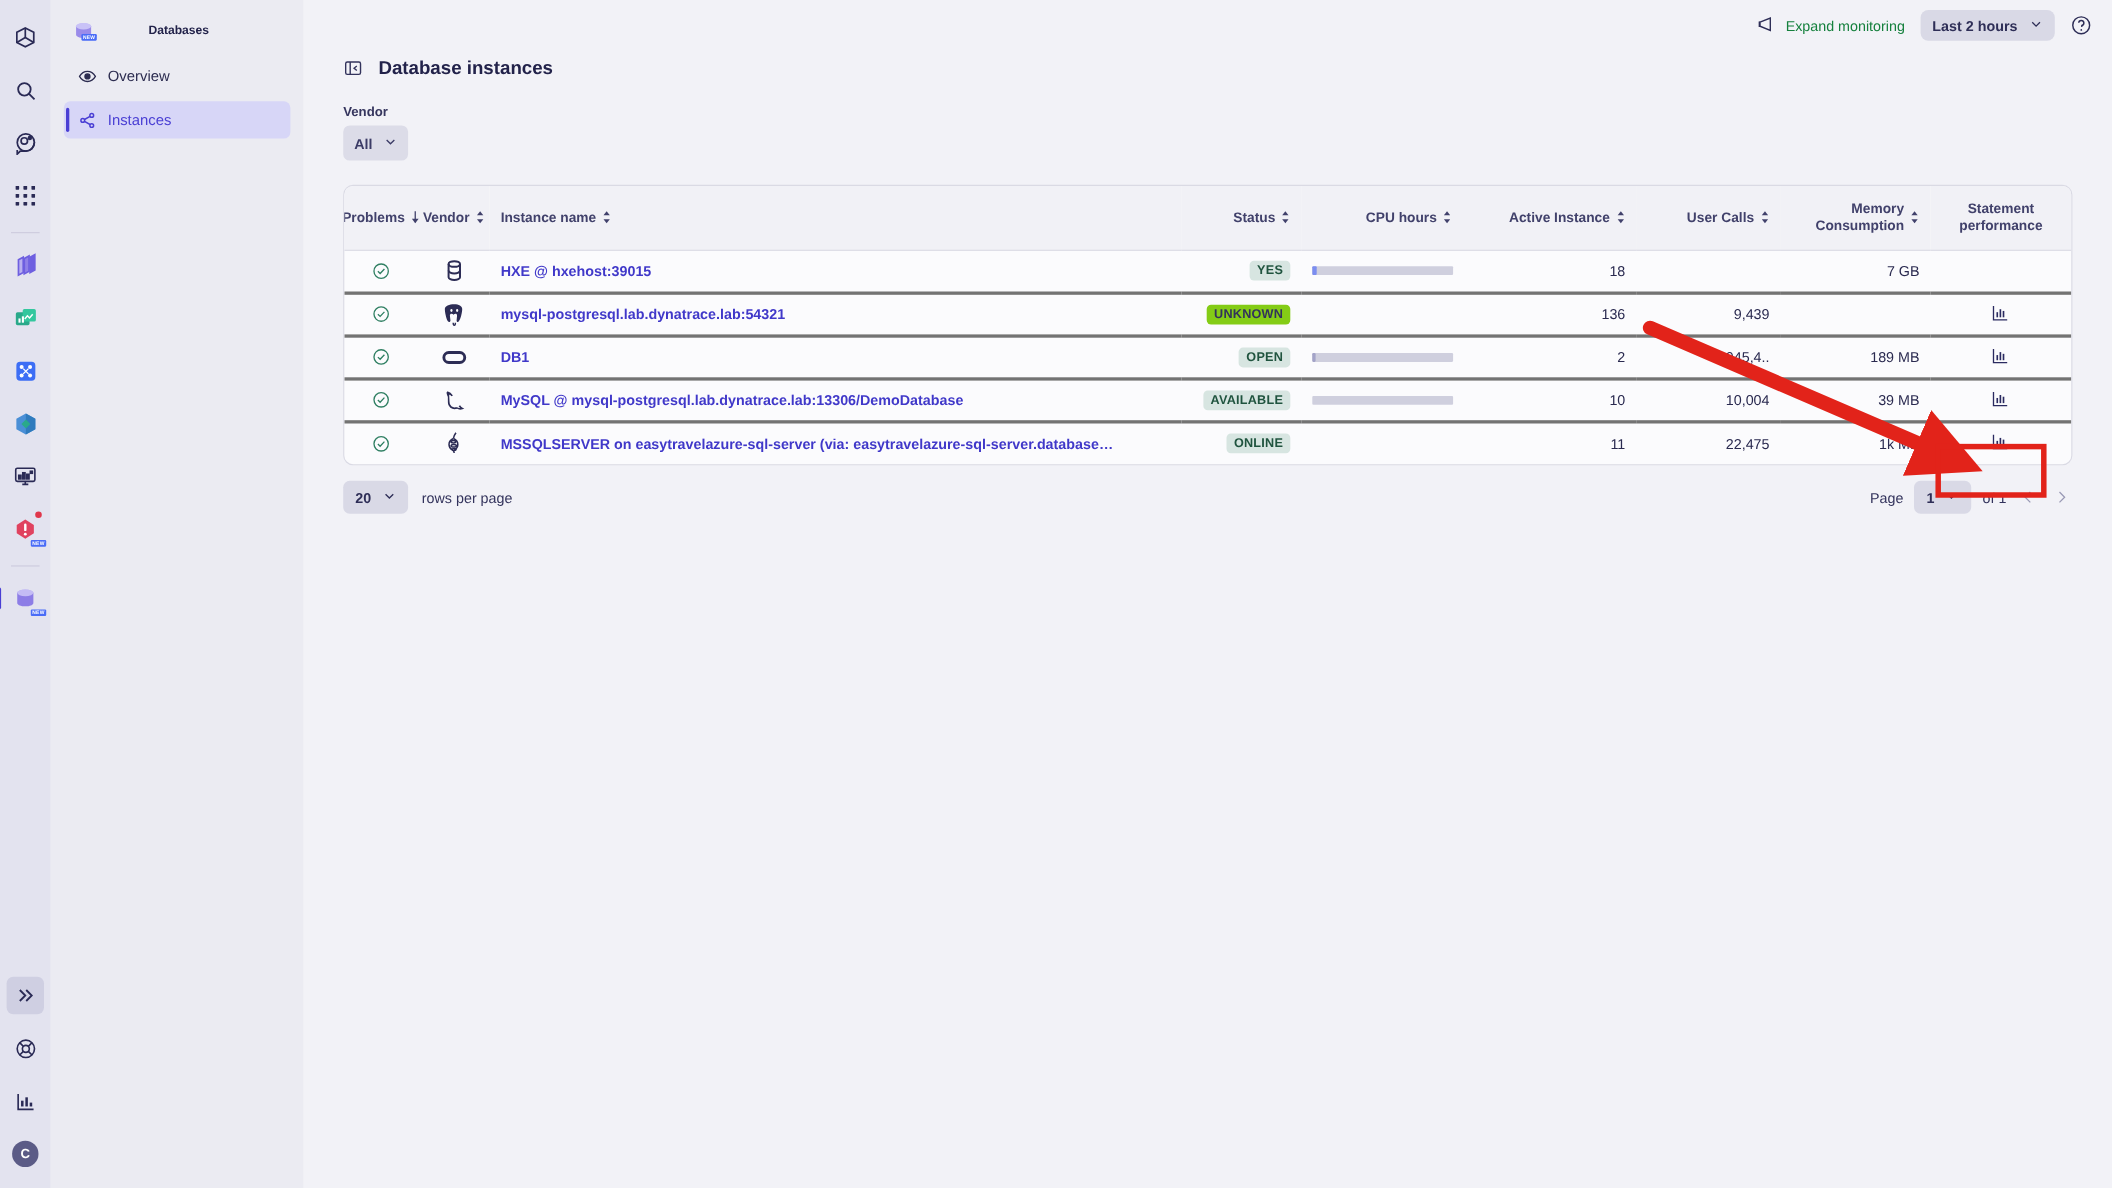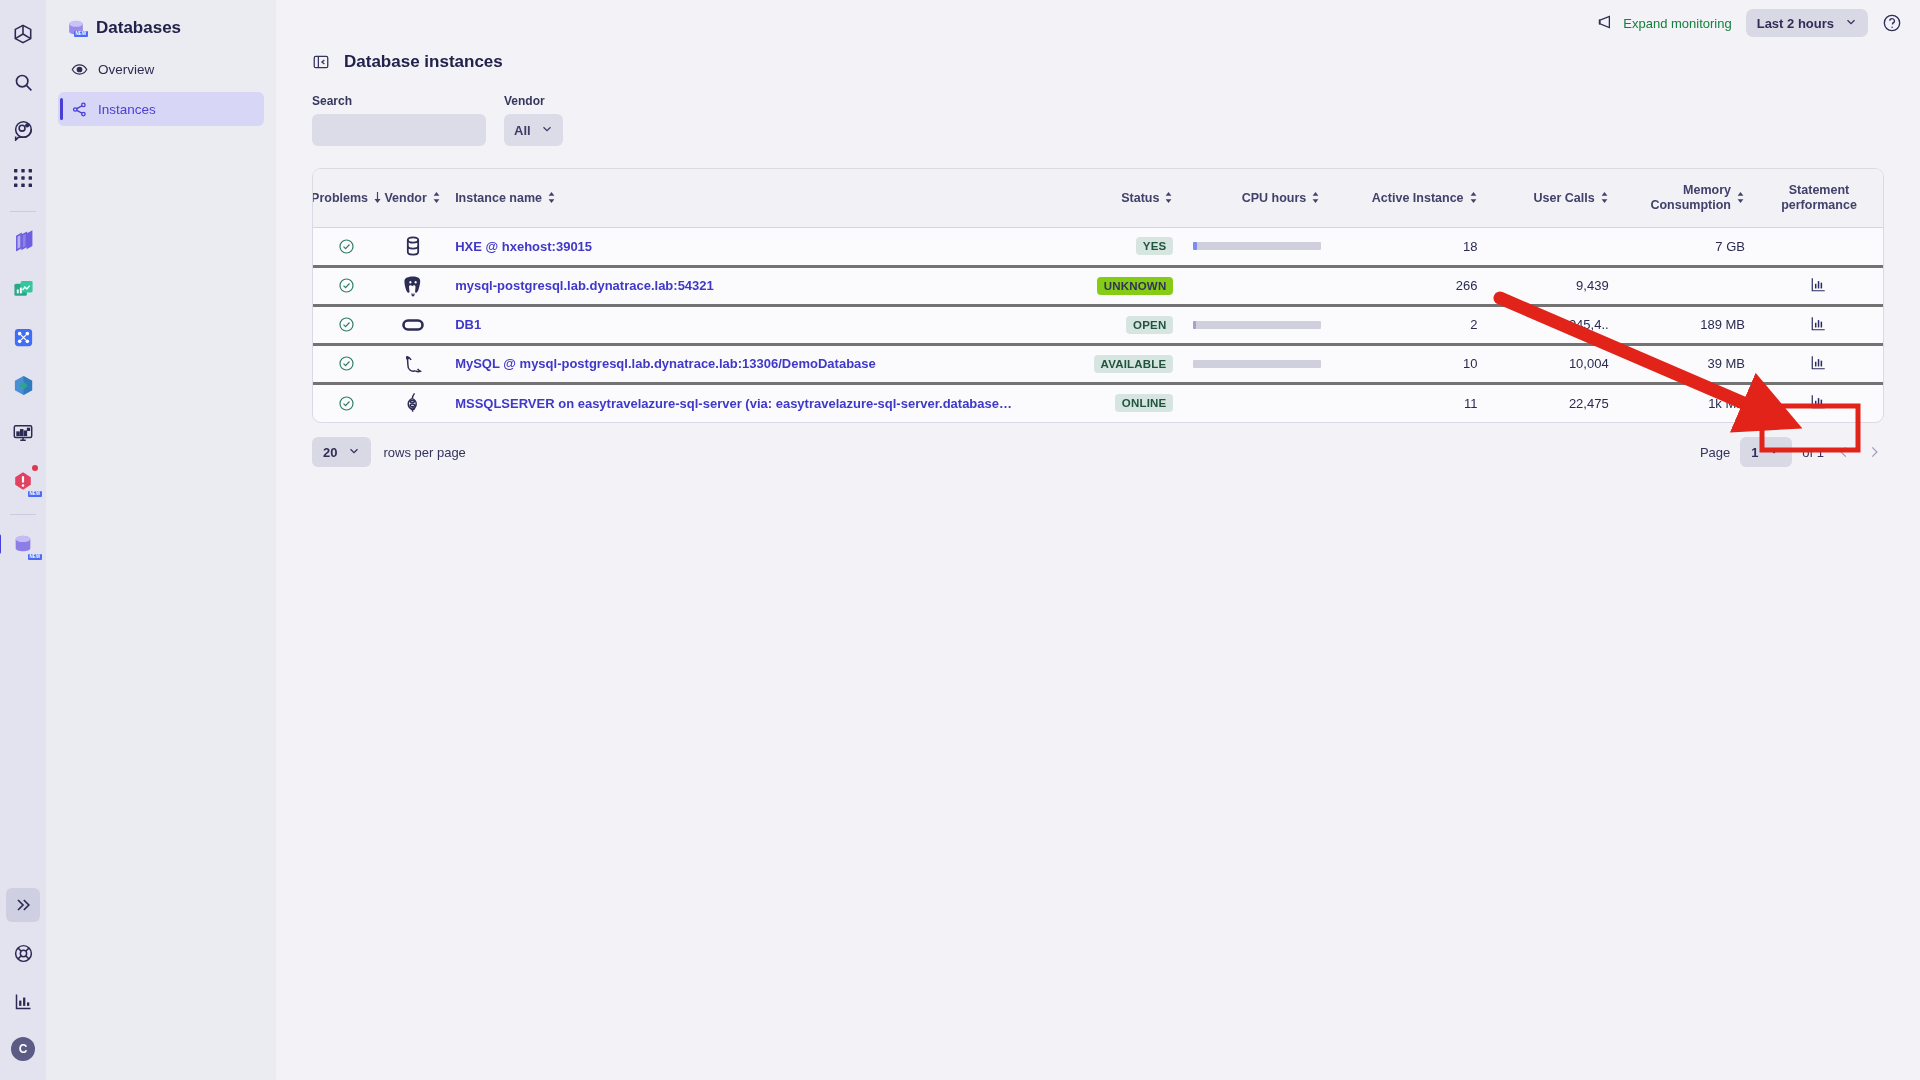--- a/index.html
+++ b/index.html
@@ -53,21 +53,21 @@
   
   .leftnav {
     width: 230px; flex: 0 0 230px; height: 1080px;
     background: #ebebf2;
     padding: 10px 12px 0 12px;
   }
   .leftnav-head {
     display:flex; align-items:center; gap:10px;
     height: 36px; padding-left: 8px;
   }
-  .leftnav-title { font-size: 17px; font-weight: 700; color: #22224a; }
+  .leftnav-title { font-size: 11px; font-weight: 700; color: #22224a; margin-left: 39px; }
   .db-logo { position:relative; width:20px; height:20px; }
   .nav-item {
     display:flex; align-items:center; gap:10px;
     height: 34px; padding-left: 12px; margin-top: 6px;
     border-radius: 6px; font-size: 13.5px; color: #2c2c50;
     position: relative; cursor: pointer;
   }
   .nav-item.active {
     background:#d7d6f7; color:#4a3fd4; font-weight:500;
   }
@@ -392,24 +392,20 @@
         <svg width="18" height="18" viewBox="0 0 24 24" fill="none" stroke="#33335c" stroke-width="1.7">
           <rect x="3" y="4.5" width="18" height="15" rx="2"></rect>
             <path d="M8.5 4.5v15"></path>
             <path d="M16.5 9.3 13.2 12l3.3 2.7"></path>
         </svg>
       </span>
       <span class="page-title">Database instances</span>
     </div>
 
     <div class="filters">
-      <div class="fgroup">
-        <span class="flabel">Search</span>
-        <input class="search-input" type="text" placeholder="" style="">
-      </div>
       <div class="fgroup">
         <span class="flabel">Vendor</span>
         <div class="vendor-sel">
           <span>All</span>
           <span>
             <svg width="12" height="12" viewBox="0 0 24 24" fill="none" stroke="#3b3b66" stroke-width="2.4">
                 <path d="M5 8.5 12 15.5 19 8.5"></path>
               </svg>
           </span>
         </div>
@@ -533,21 +529,21 @@
                   </svg></span></td>
               <td class="c-vendor"><span><svg class="vendor-ico" viewBox="0 0 24 24">
                     <path d="M12 2.6c4 0 7.2 1.5 7.2 4.4 0 2.3-.7 5.5-1.6 8.2-.7 2.1-1.6 3.6-2.5 3.6-.7 0-1-.6-1-1.6 0-1.3.4-2.9.4-4.3 0-1.1-.5-1.7-1.4-1.7-.7 0-1.3.4-1.8 1-.4-.6-1-1-1.8-1-.9 0-1.5.6-1.5 1.8 0 1.4.5 2.9.5 4.2 0 1-.4 1.6-1.1 1.6-1 0-1.9-1.6-2.6-3.8-.8-2.6-1.4-5.7-1.4-8C3.4 4.1 7.3 2.6 12 2.6z" fill="#2c2c55"></path>
                     <ellipse cx="9.4" cy="8.3" rx="1" ry="1.3" fill="#fff"></ellipse>
                     <ellipse cx="14.6" cy="8.3" rx="1" ry="1.3" fill="#fff"></ellipse>
                     <path d="M11 19.5c0 1.5.4 2.3 1 2.3s1-.8 1-2.3" fill="none" stroke="#2c2c55" stroke-width="1.3"></path>
                   </svg></span></td>
               <td class="c-name"><a class="inst-link">mysql-postgresql.lab.dynatrace.lab:54321</a></td>
               <td class="c-status"><span class="badge grey">UNKNOWN</span></td>
               <td class="c-cpu"></td>
-              <td class="c-num">266</td>
+              <td class="c-num">136</td>
               <td class="c-num">9,439</td>
               <td class="c-num"></td>
               <td style="text-align:center"><span><svg class="stmt-ico" viewBox="0 0 24 24" fill="none" stroke="#2a2a60" stroke-width="1.7">
                     <path d="M3.2 3.2v17.6h17.6"></path>
                     <rect x="7" y="11" width="2.1" height="6.6" fill="#2a2a60" stroke="none"></rect>
                     <rect x="11" y="7.2" width="2.1" height="10.4" fill="#2a2a60" stroke="none"></rect>
                     <rect x="15" y="9.4" width="2.1" height="8.2" fill="#2a2a60" stroke="none"></rect>
                   </svg></span></td>
             </tr>
             <tr>

